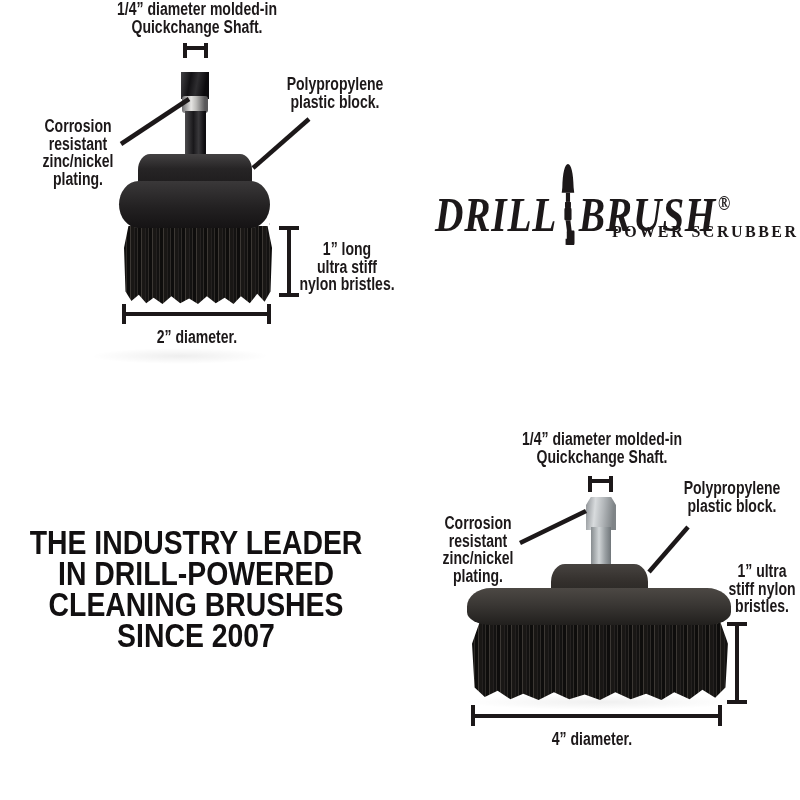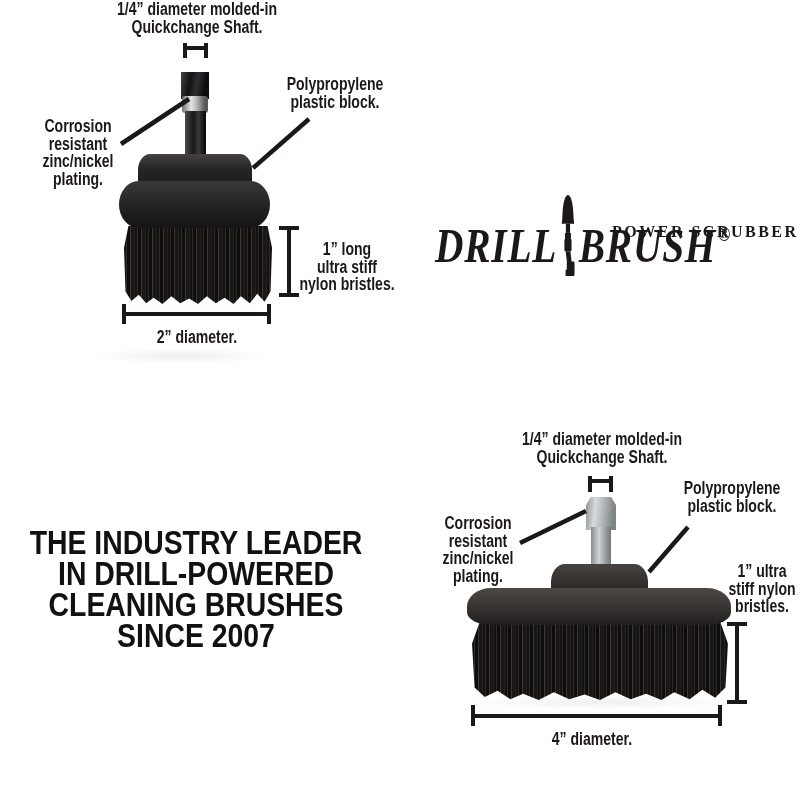--- a/index.html
+++ b/index.html
@@ -34,21 +34,21 @@
     clip-path:polygon(3% 0%,97% 0%,100% 28%,99% 84%,95% 97%,90% 87%,85% 99%,79% 90%,
       74% 100%,68% 92%,62% 99%,56% 90%,50% 100%,44% 93%,38% 99%,32% 90%,26% 100%,
       20% 92%,15% 99%,10% 88%,5% 96%,1% 84%,0% 28%);
   }
   .tufts{
     background-image:radial-gradient(ellipse 9px 7px at 11px 3px,#3b3835 60%,rgba(0,0,0,0) 62%);
     background-size:23px 14px;background-repeat:repeat-x;
   }
   .shadow{background:radial-gradient(ellipse at center,rgba(0,0,0,0.12),rgba(0,0,0,0) 70%);}
   
-  .logo{position:absolute;left:435px;top:194px;width:360px;height:70px;text-align:center;}
+  .logo{position:absolute;left:435px;top:163px;width:360px;height:70px;text-align:center;}
   .logo-row{display:flex;align-items:flex-end;transform:scaleX(0.82);transform-origin:left bottom;}
   .logo-word{font-family:"Liberation Serif",serif;font-style:italic;font-weight:bold;
     font-size:48px;line-height:44px;letter-spacing:1px;color:#1c1819;white-space:nowrap;}
   .logo-reg{font-family:"Liberation Serif",serif;font-weight:bold;font-size:20px;
     line-height:20px;margin-bottom:24px;margin-left:2px;}
   .logo-icon{margin:0 3px -12px 3px;}
   .logo-tagline{position:absolute;left:612px;top:223px;font-family:"Liberation Serif",serif;
     font-weight:bold;font-size:16px;letter-spacing:2.5px;white-space:nowrap;color:#1c1819;}
   
   .headline{

